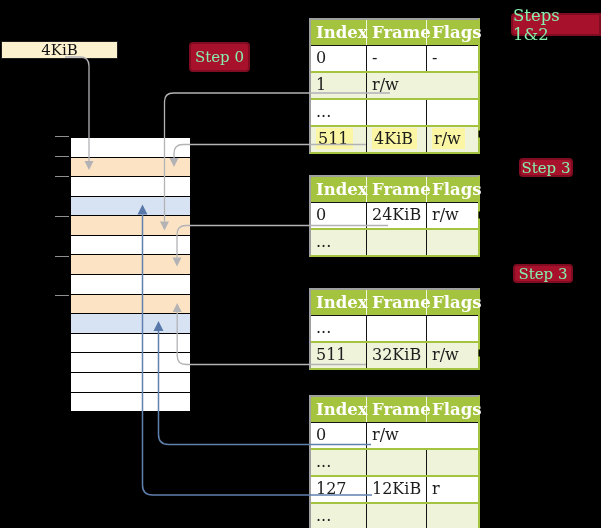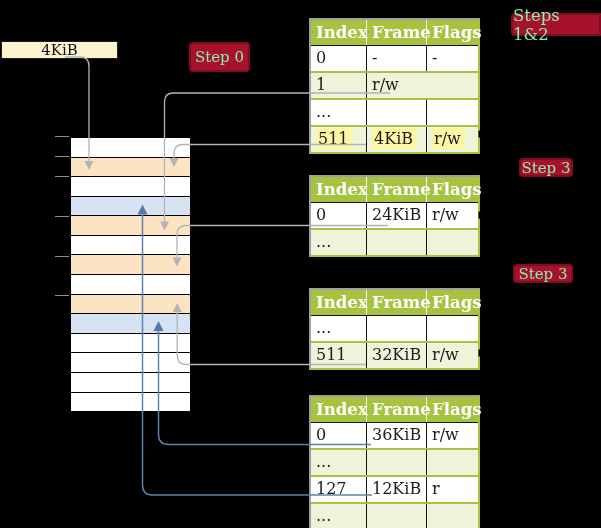--- a/index.html
+++ b/index.html
@@ -169,21 +169,20 @@
 
   <div class="ptable" style="top:395px">
     <div class="thead">
       <div class="hcell c1">Index</div>
       <div class="hcell c2">Frame</div>
       <div class="hcell c3">Flags</div>
     </div>
     <div class="tbody">
       <div class="trow">
         <div class="tcell c1"><span class="val">0</span></div>
-        <div class="tcell c2"><span class="val">36KiB</span></div>
         <div class="tcell c3"><span class="val">r/w</span></div>
       </div>
       <div class="trow">
         <div class="tcell c1"><span class="val">...</span></div>
         <div class="tcell c2"><span class="val"></span></div>
         <div class="tcell c3"><span class="val"></span></div>
       </div>
       <div class="trow">
         <div class="tcell c1"><span class="val">127</span></div>
         <div class="tcell c2"><span class="val">12KiB</span></div>

